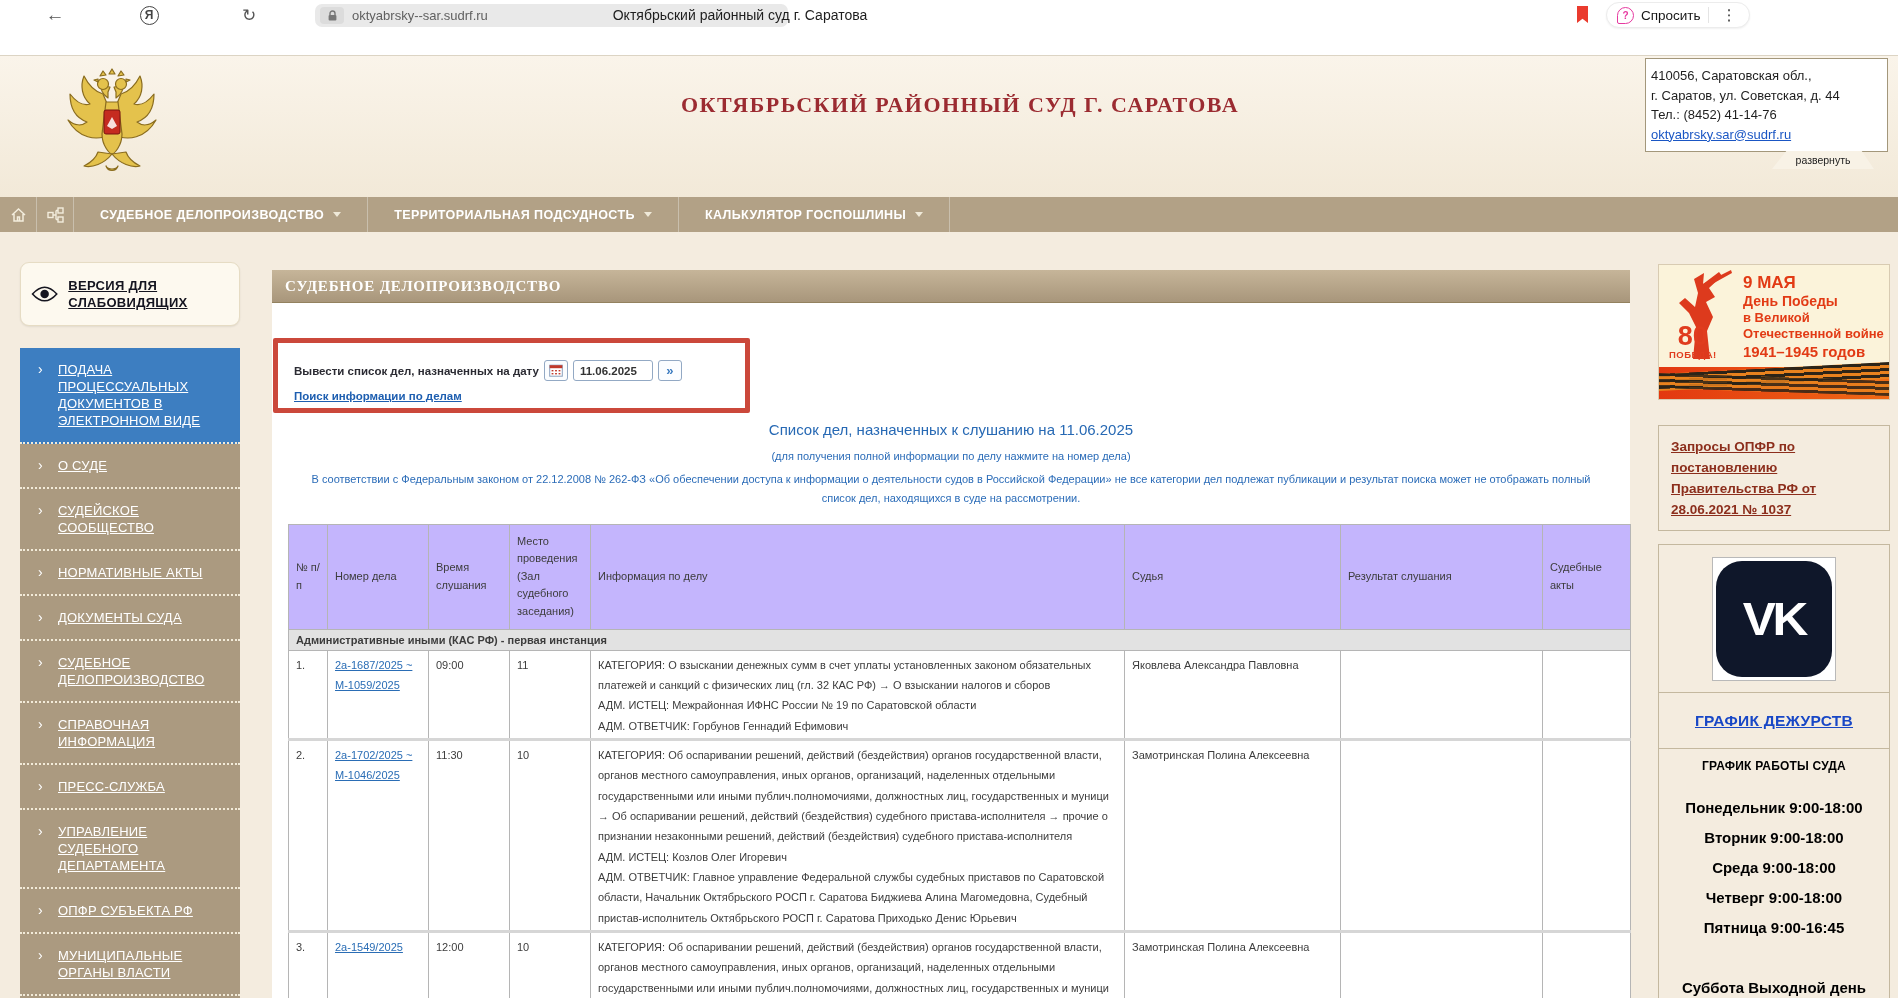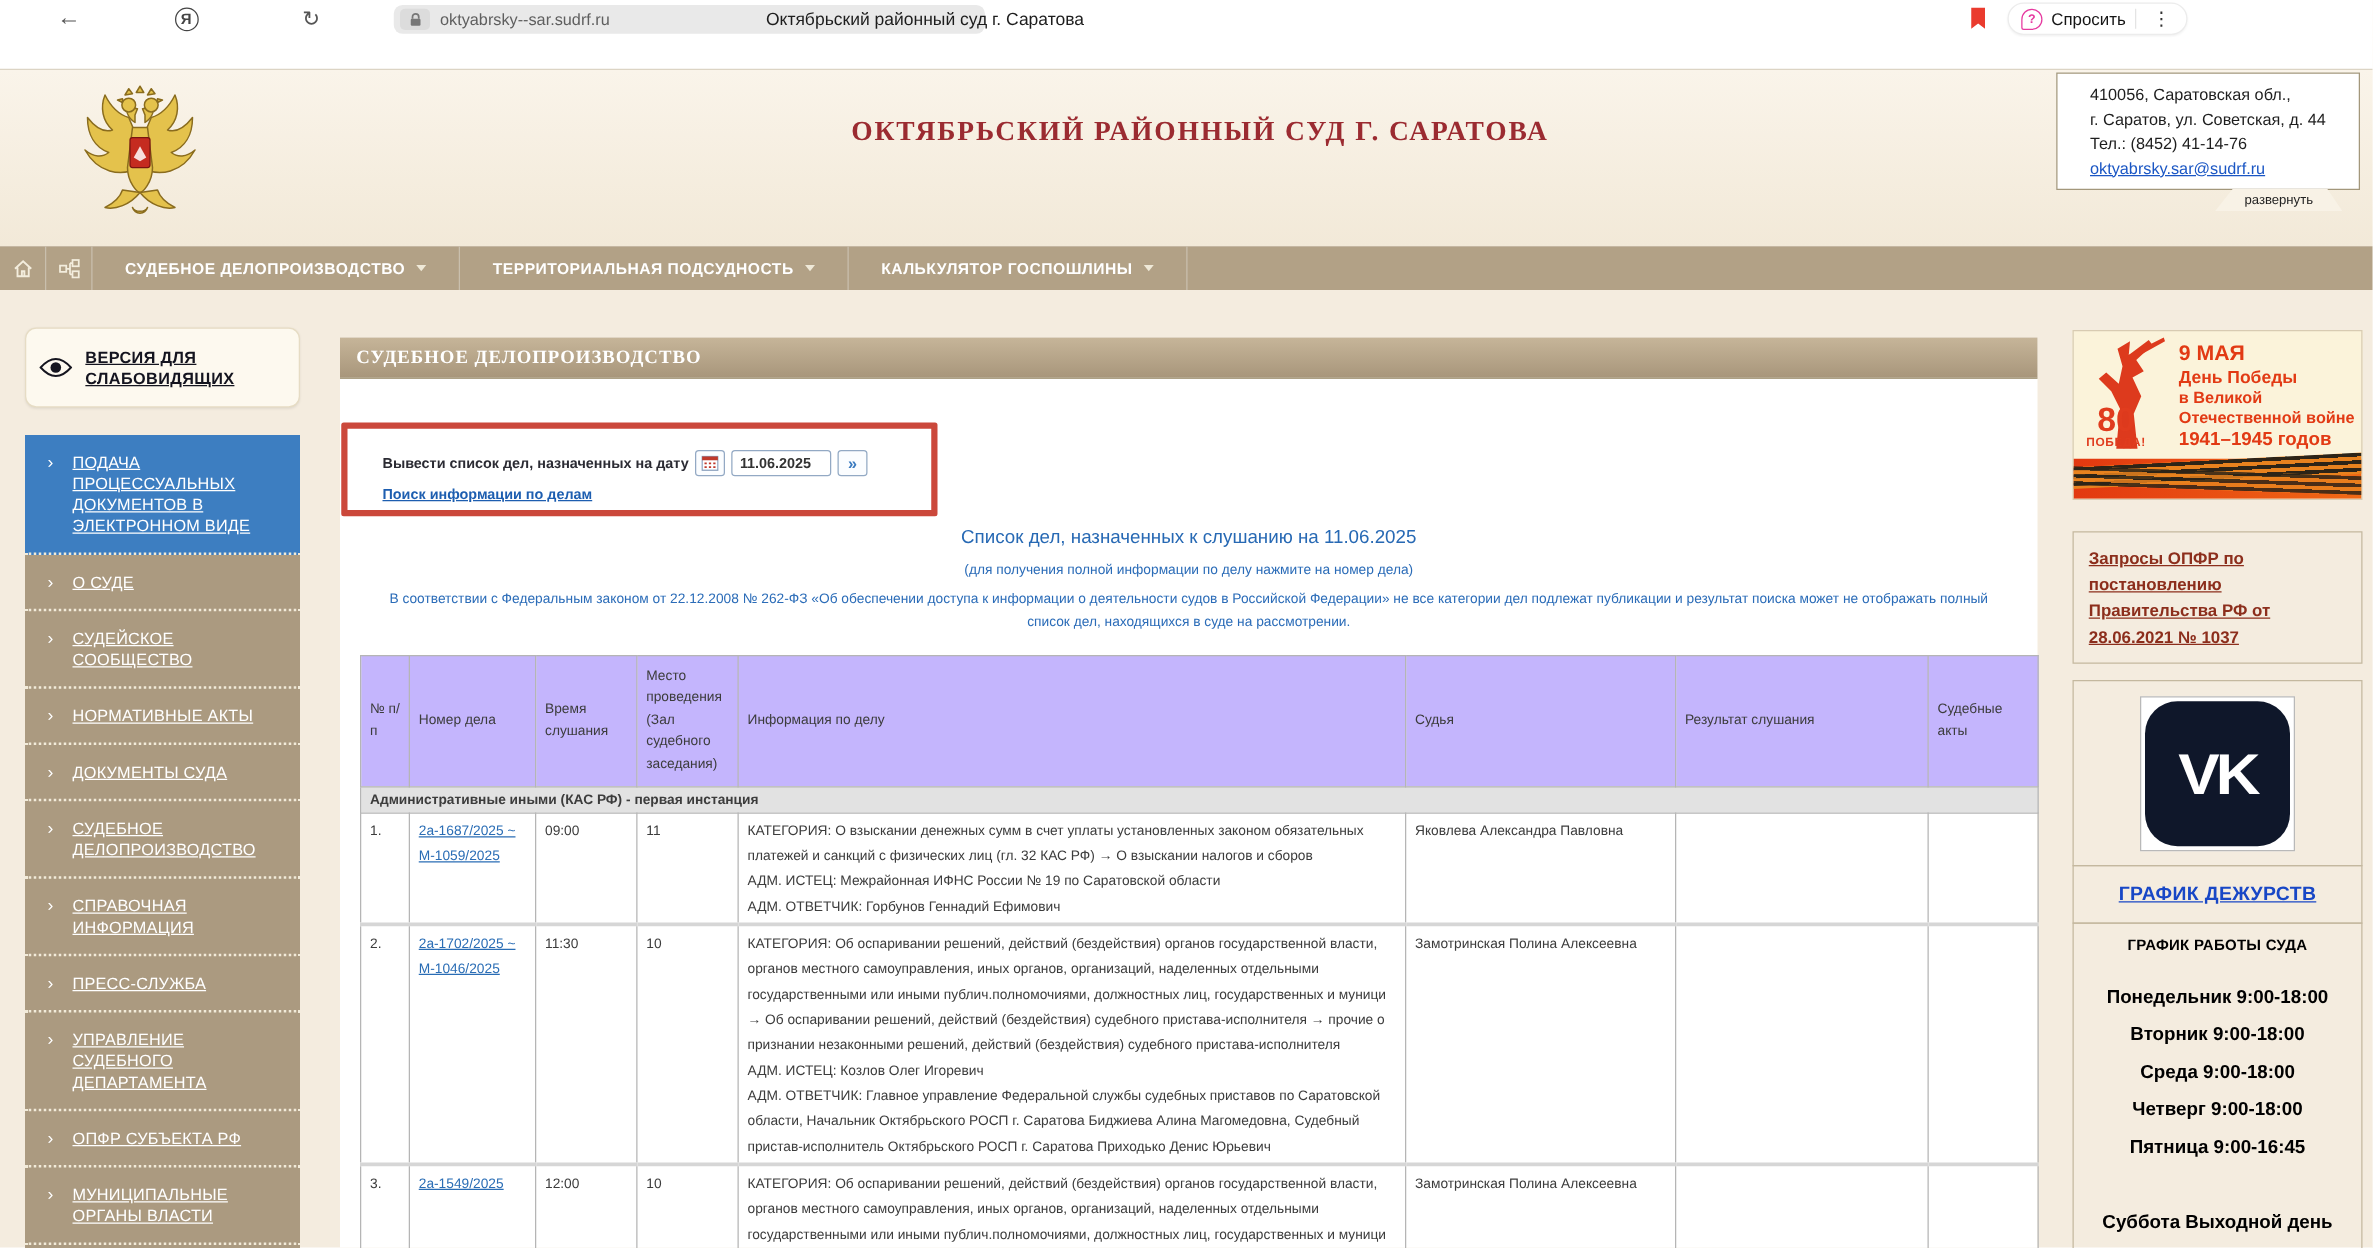--- a/index.html
+++ b/index.html
@@ -25,21 +25,21 @@
   .kebab { font-size:15px; color:#333; padding:0 6px; }
 
   
   .white-strip { position:absolute; top:30px; left:0; width:1898px; height:26px; background:#fff; border-bottom:1px solid #dcd4c4; }
   .site-header { position:absolute; top:56px; left:0; width:1898px; height:141px;
      background:linear-gradient(#faf4ea,#f2e9d8); }
   .eagle { position:absolute; left:62px; top:12px; }
   .court-title { position:absolute; left:560px; top:36px; width:800px; text-align:center;
      font-family:"Liberation Serif", serif; font-weight:bold; font-size:22px; letter-spacing:1.5px; color:#9b2b31; }
   .contact-card { position:absolute; left:1645px; top:2px; width:243px; min-height:92px; background:#fff;
-     border:1px solid #a3977b; padding:7px 26px; font-size:13px; color:#1e1e1e; line-height:19.5px; }
+     border:1px solid #a3977b; padding:7px 5px; font-size:13px; color:#1e1e1e; line-height:19.5px; }
   .contact-card a { color:#1a56c4; }
   .expand-tab { position:absolute; left:1772px; top:95px; width:102px; height:18px; background:#f8f2e6;
      clip-path:polygon(14% 0, 88% 0, 100% 100%, 0 100%); font-size:10.5px; color:#222;
      display:flex; align-items:center; justify-content:center; }
 
   
   .nav { position:absolute; top:197px; left:0; width:1898px; height:35px; background:#b2a186; display:flex; }
   .nav-btn { width:37px; height:35px; border-right:1px solid #c9bfad; display:flex; align-items:center; justify-content:center; cursor:pointer; }
   .nav-item { height:35px; padding:0 26px; border-right:1px solid #c9bfad; display:flex; align-items:center; gap:9px;
      color:#fff; font-weight:bold; font-size:12.5px; letter-spacing:.4px; cursor:pointer; white-space:nowrap; }
@@ -60,21 +60,21 @@
   .side-arrow { position:absolute; left:18px; color:#fff; font-size:14px; line-height:17px; }
   .side-label { color:#fff; font-size:13px; letter-spacing:.2px; text-decoration:underline; line-height:17px; display:block; }
 
   
   .content { position:absolute; left:272px; top:38px; width:1358px; height:728px; background:#fff; }
   .content-bar { height:33px; background:linear-gradient(#c6b599,#a8967b); border-bottom:1px solid #93825f;
      font-family:"Liberation Serif", serif; font-size:15px; font-weight:bold; letter-spacing:.8px; color:#fff;
      line-height:33px; padding-left:13px; }
   .red-annotation { position:absolute; left:1px; top:68px; width:477px; height:75px;
      border:5px solid #cb483b; border-radius:2px; pointer-events:none; z-index:5; }
-  .filter-block { padding:57px 0 0 22px;margin-left:12px; }
+  .filter-block { padding:57px 0 0 22px; }
   .filter-row { display:flex; align-items:center; gap:5px; }
   .filter-label { font-size:11.5px; font-weight:bold; color:#2b2b33; }
   .mini-btn { width:24px; height:21px; border:1px solid #93a9c4; border-radius:3px; background:#fbfdff;
      display:flex; align-items:center; justify-content:center; cursor:pointer; }
   .date-input { width:80px; height:21px; border:1px solid #93a9c4; border-radius:3px; font-size:11.5px; font-weight:bold;
      color:#333; padding:0 6px; font-family:"Liberation Sans", sans-serif; }
   .go-glyph { color:#3a7abf; font-size:13px; font-weight:bold; line-height:1; }
   .search-link { display:inline-block; margin-top:9px; font-size:11.5px; font-weight:bold; color:#1d5eb0; text-decoration:underline; }
   .list-title { margin-top:17px; text-align:center; font-size:15px; color:#2769b4; }
   .list-subtitle { margin-top:12px; text-align:center; font-size:11px; color:#2b6cb8; }
@@ -108,21 +108,21 @@
   .ribbon-stripes2 { position:absolute; left:-8px; top:10px; width:256px; height:15px; transform:rotate(2deg);
      background:repeating-linear-gradient(180deg,#2d2417 0 3px,#e8821e 3px 6px); opacity:.85; }
   .opfr-box { margin-top:25px; border:1px solid #c4b89f; padding:10px 12px; }
   .opfr-link { font-size:13.5px; font-weight:bold; color:#8c2e1c; text-decoration:underline; line-height:21px; }
   .rail-stack { margin-top:14px; }
   .rail-cell { border:1px solid #c4b89f; margin-top:-1px; display:flex; align-items:center; justify-content:center; }
   .vk-cell { height:149px; }
   .vk-frame { width:124px; height:124px; border:1px solid #b9b9b9; background:#fff; padding:3px; }
   .vk-square { width:100%; height:100%; background:#0f172a; border-radius:26px; display:flex; align-items:center; justify-content:center; }
   .vk-letters { color:#fff; font-weight:bold; font-size:46px; letter-spacing:-3px; transform:scaleX(1.08); }
-  .duty-cell { height:47px; }
+  .duty-cell { height:57px; }
   .duty-link { font-size:15.5px; font-weight:bold; color:#1847c6; text-decoration:underline; letter-spacing:.3px; }
   .sched-cell { display:block; padding:10px 6px 24px; }
   .sched-title { text-align:center; font-size:12px; font-weight:bold; color:#000; margin-bottom:20px; letter-spacing:.2px; }
   .sched-row { text-align:center; font-size:15px; font-weight:bold; color:#000; line-height:30px; }
   .sched-gap { height:30px; }
 </style>
 </head>
 <body>
 
 <div class="chrome">

